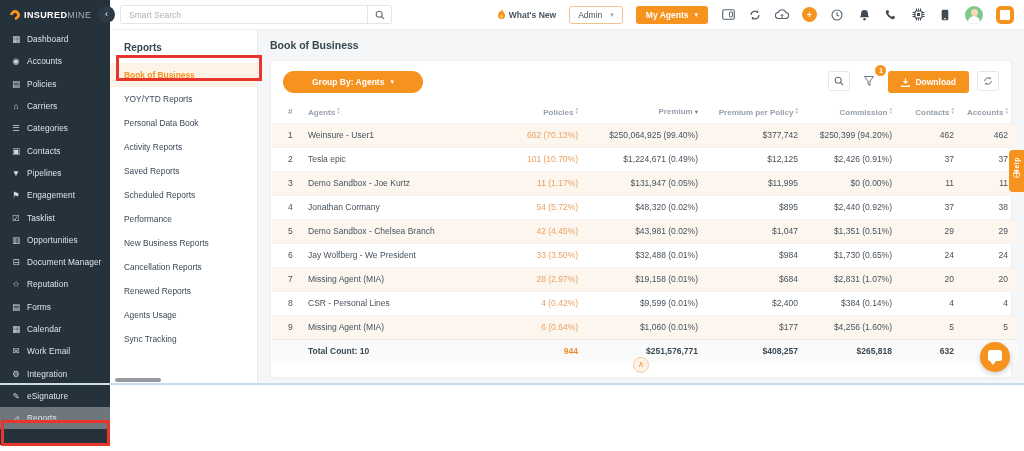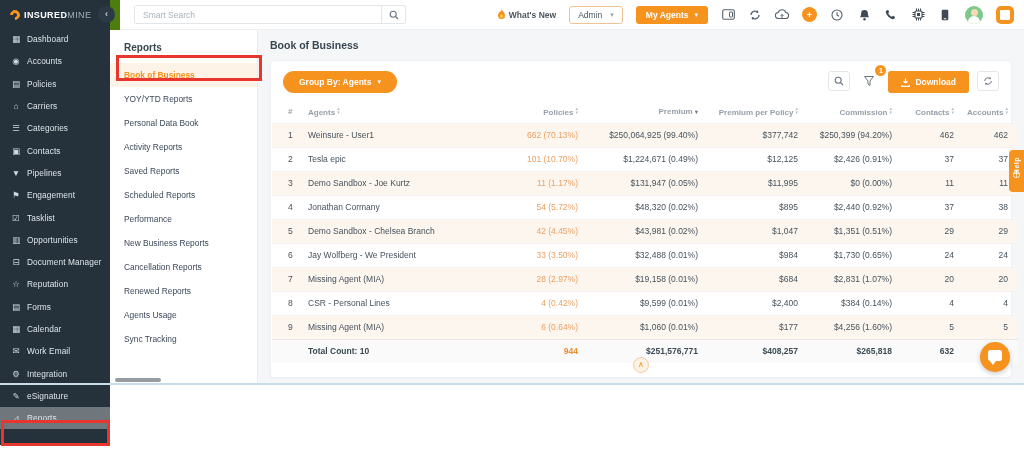--- a/index.html
+++ b/index.html
@@ -15,21 +15,21 @@
   .logo-text .lite { color:#9fb0ba; font-weight:normal; }
   .nav-item { display:flex; align-items:center; gap:6px; height:22.3px; padding-left:11px; color:#dde5ea; cursor:pointer; }
   .nav-item .nav-icon { width:10px; font-size:8.5px; color:#cfd9df; text-align:center; }
   .nav-item .nav-label { font-size:8.3px; letter-spacing:.1px; }
   .nav-item.active { background:#6f767c; }
 
   
   .collapse-btn { position:absolute; left:98px; top:6px; width:17px; height:17px; border-radius:50%; background:#2c3a45; color:#fff; font-size:9px; line-height:16px; text-align:center; z-index:9; cursor:pointer; }
 
   
-  .topbar { position:absolute; left:120px; top:0; right:0; height:30px; background:#fff; border-bottom:1px solid #edf0f2; display:flex; align-items:center; z-index:4; }
+  .topbar { position:absolute; left:106px; top:0; right:0; height:30px; background:#fff; border-bottom:1px solid #edf0f2; display:flex; align-items:center; z-index:4; }
   .search-wrap { display:flex; align-items:stretch; margin-left:14px; width:272px; height:19px; border:1px solid #e3e6e9; border-radius:2px; background:#fff; }
   .search-input { flex:1; border:none; outline:none; font-size:8.5px; padding:0 8px; color:#333; font-family:inherit; }
   .search-input::placeholder { color:#a9b2ba; }
   .search-seg { width:24px; border-left:1px solid #e3e6e9; display:flex; align-items:center; justify-content:center; cursor:pointer; }
   .topbar-right { margin-left:auto; display:flex; align-items:center; gap:13px; padding-right:10px; }
   .whats-new { display:flex; align-items:center; gap:3px; font-size:8.5px; font-weight:bold; color:#4a5560; cursor:pointer; }
   .admin-select { display:flex; align-items:center; gap:8px; border:1px solid #f2c193; border-radius:3px; padding:3px 8px; font-size:8.5px; color:#4a5560; cursor:pointer; background:#fff; }
   .admin-select .caret { color:#9aa3ad; font-size:7px; }
   .myagents-btn { background:#f6921e; color:#fff; font-size:8.5px; font-weight:bold; border:none; border-radius:3px; padding:4px 10px; display:flex; gap:6px; align-items:center; cursor:pointer; font-family:inherit; }
   .tb-icon { width:14px; height:14px; display:flex; align-items:center; justify-content:center; cursor:pointer; color:#55616c; font-size:11px; }
@@ -44,21 +44,21 @@
   .reports-panel { position:absolute; left:110px; top:30px; width:148px; bottom:0; background:#fff; border-right:1px solid #e9ecef; z-index:3; }
   .reports-title { font-size:10px; font-weight:bold; color:#37474f; padding:12px 0 10px 14px; }
   .report-item { font-size:8.4px; color:#3c4858; padding:7px 0 7px 14px; cursor:pointer; }
   .report-item.active { color:#f6921e; background:#fdf3e7; font-weight:bold; }
 
   
   .main { position:absolute; left:258px; top:30px; right:0; bottom:0; background:#f5f6f8; padding:9px 12px 0 12px; }
   .page-title { font-size:10.5px; font-weight:bold; color:#37474f; }
   .card { margin-top:9px; background:#fff; border:1px solid #eef0f3; border-radius:4px; box-shadow:0 1px 2px rgba(0,0,0,.03); position:relative; padding-bottom:14px; }
   .card-toolbar { display:flex; align-items:center; padding:10px 12px 8px 12px; }
-  .groupby-btn { background:#f6921e; color:#fff; font-size:8.5px; font-weight:bold; border:none; border-radius:12px; padding:6px 16px; display:flex; align-items:center; gap:6px; cursor:pointer; font-family:inherit; }
+  .groupby-btn { background:#f6921e; color:#fff; font-size:8.5px; font-weight:bold; border:none; border-radius:12px; padding:6px 29px; display:flex; align-items:center; gap:6px; cursor:pointer; font-family:inherit; }
   .toolbar-right { margin-left:auto; display:flex; align-items:flex-start; gap:8px; }
   .mini-btn { width:22px; height:20px; border:1px solid #e4e7ea; border-radius:3px; background:#fff; display:flex; align-items:center; justify-content:center; cursor:pointer; position:relative; color:#55616c; }
   .filter-badge { position:absolute; top:-6px; right:-6px; min-width:11px; height:11px; border-radius:50%; background:#f6921e; color:#fff; font-size:7px; line-height:11px; text-align:center; font-weight:bold; }
   .download-btn { background:#f6921e; color:#fff; font-size:8.5px; font-weight:bold; border:none; border-radius:3px; padding:6px 13px; display:flex; align-items:center; gap:5px; cursor:pointer; font-family:inherit; }
 
   
   table { width:calc(100% - 2px); margin:0 1px; border-collapse:collapse; table-layout:fixed; }
   th { font-size:8px; font-weight:bold; color:#96a0ab; padding:6px 6px; white-space:nowrap; overflow:hidden; }
   td { font-size:8.5px; color:#46525d; padding:6.5px 6px; white-space:nowrap; overflow:hidden; }
   th:nth-child(1),td:nth-child(1){ width:30px; text-align:left; padding-left:16px; }

